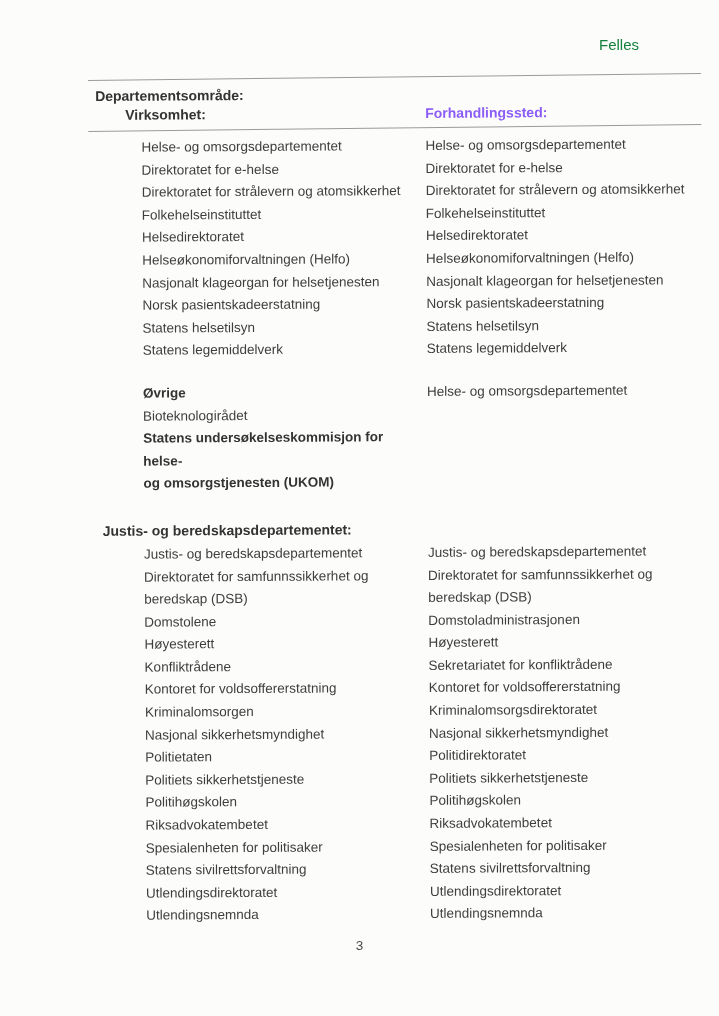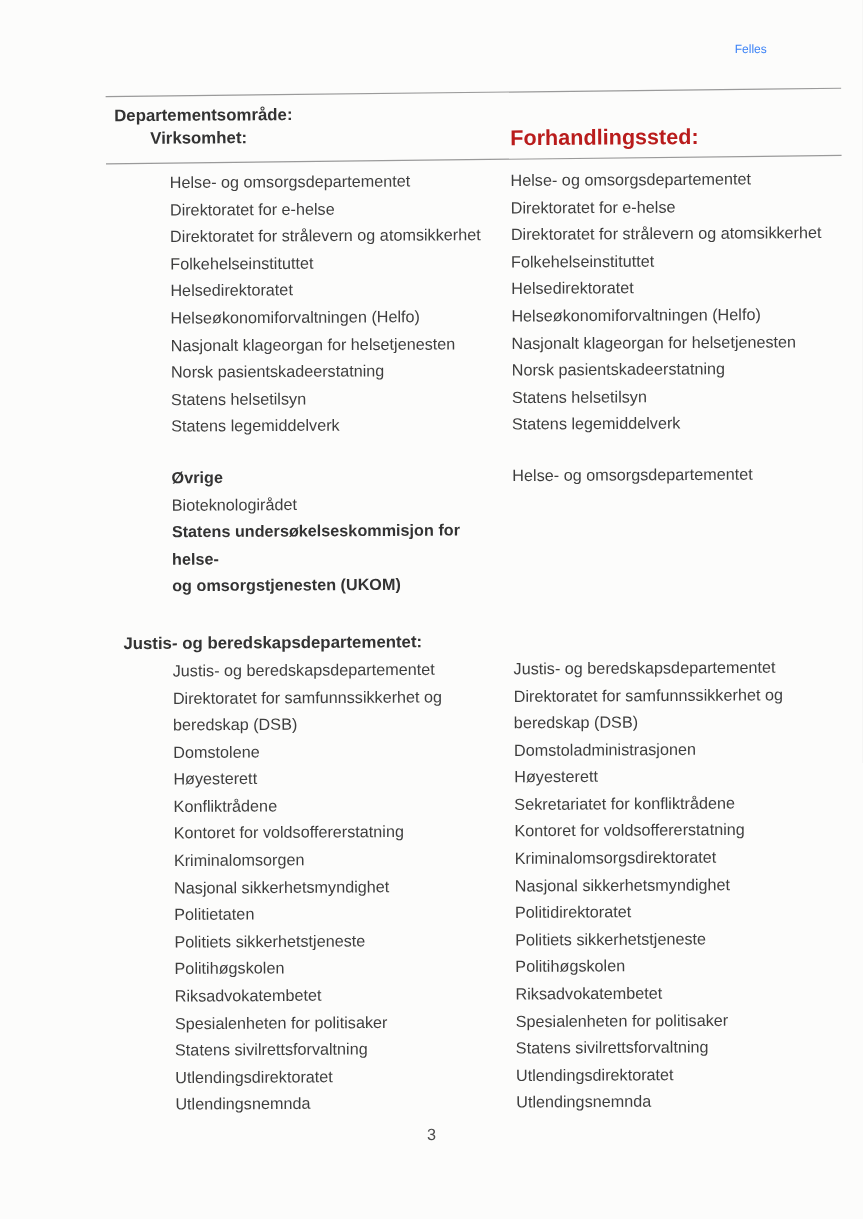--- a/index.html
+++ b/index.html
@@ -14,22 +14,22 @@
     height: 1016px;
     background: #fcfcfb;
     color: #3e3e3e;
     overflow: hidden;
     margin: 0 auto;
   }
   .corner-label {
     position: absolute;
     top: 36px;
     right: 80px;
-    font-size: 10px;
-    color: #3b82f6;
+    font-size: 15px;
+    color: #15803d;
   }
   .content {
     position: absolute;
     left: 88px;
     top: 80px;
     width: 613px;
     transform: rotate(-0.35deg);
     transform-origin: 0 0;
   }
   .rule {
@@ -52,22 +52,22 @@
     margin-bottom: 8px;
   }
   .col-headers .col1 {
     width: 300px;
     font-weight: bold;
     font-size: 14px;
     color: #333;
   }
   .col-headers .col2 {
     font-weight: bold;
-    font-size: 18px;
-    color: #b91c1c;
+    font-size: 14px;
+    color: #8b5cf6;
   }
   .rows {
     margin-top: 5px;
   }
   .t-row {
     display: flex;
     padding-left: 53px;
     font-size: 13.5px;
     line-height: 22.6px;
   }

